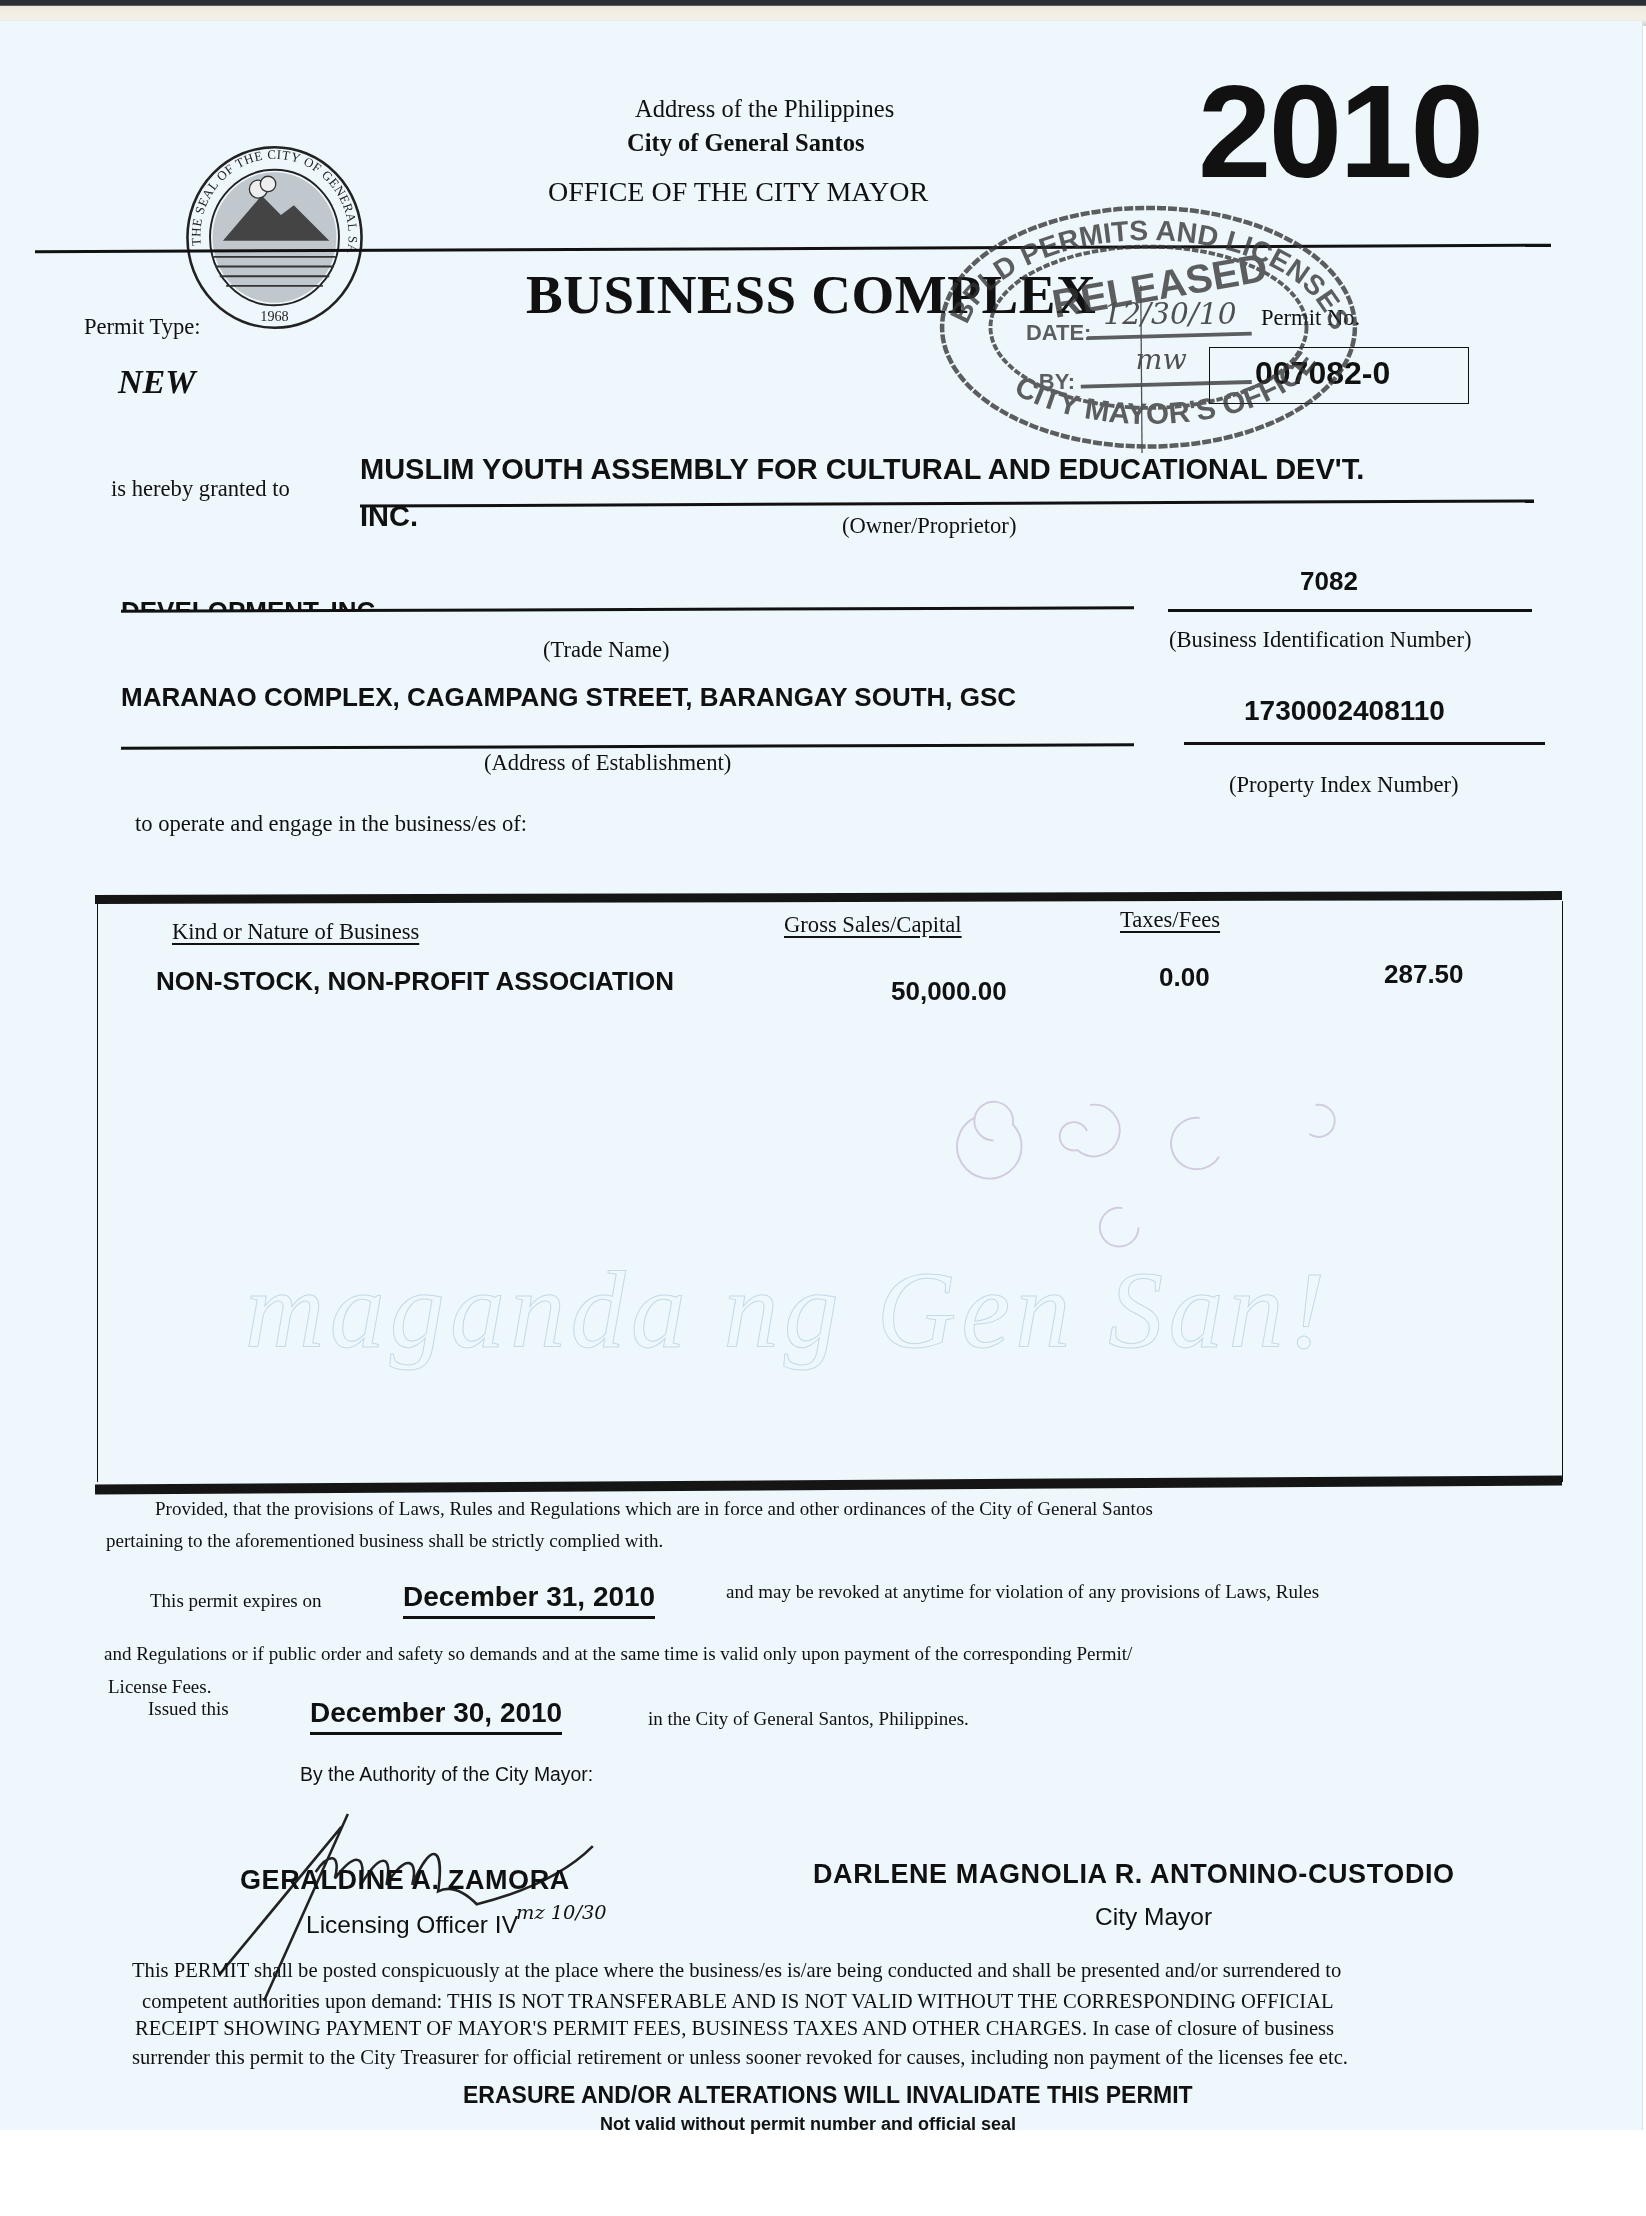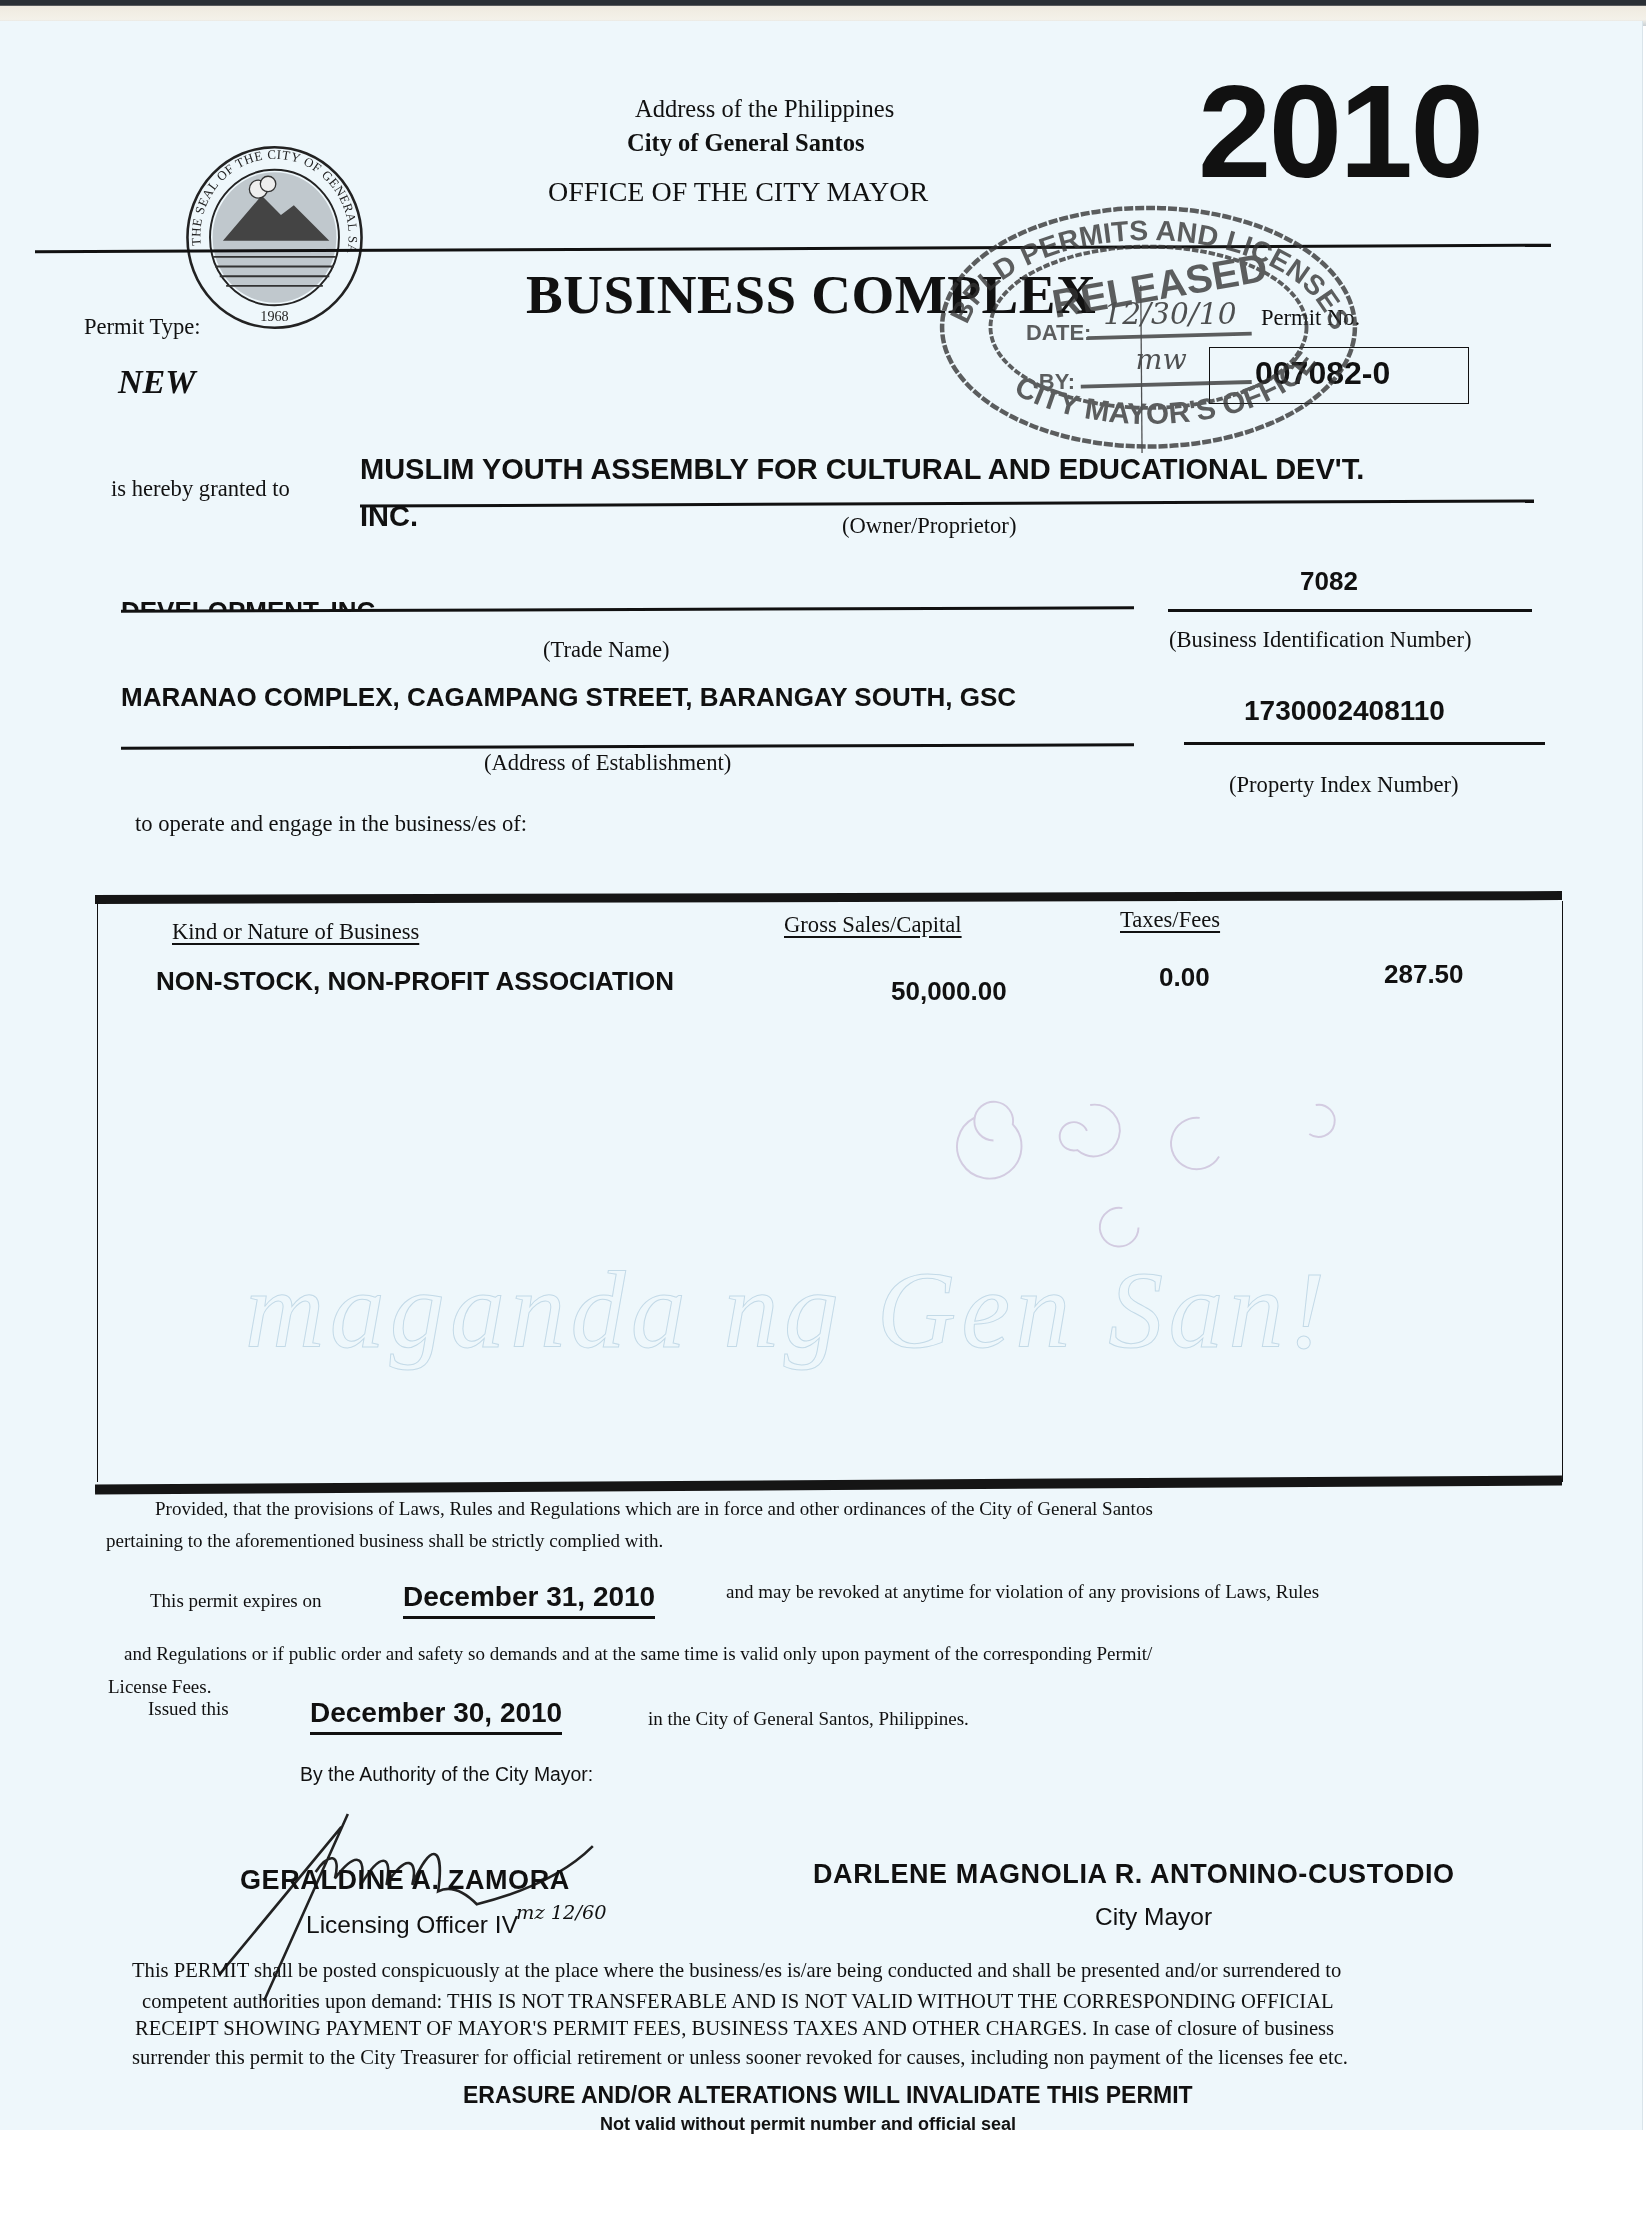--- a/index.html
+++ b/index.html
@@ -171,34 +171,34 @@
     </g>
   </svg>
 
   <div class="abs serif body-text" style="left:155px; top:1477px;">Provided, that the provisions of Laws, Rules and Regulations which are in force and other ordinances of the City of General Santos</div>
   <div class="abs serif body-text" style="left:106px; top:1509px;">pertaining to the aforementioned business shall be strictly complied with.</div>
 
   <div class="abs serif body-text" style="left:150px; top:1569px;">This permit expires on</div>
   <div class="abs date-val" style="left:403px; top:1560px;">December 31, 2010</div>
   <div class="abs serif body-text" style="left:726px; top:1560px;">and may be revoked at anytime for violation of any provisions of Laws, Rules</div>
 
-  <div class="abs serif body-text" style="left:124px; top:1622px;text-align:center;">and Regulations or if public order and safety so demands and at the same time is valid only upon payment of the corresponding Permit/</div>
+  <div class="abs serif body-text" style="left:104px; top:1622px;text-align:center;">and Regulations or if public order and safety so demands and at the same time is valid only upon payment of the corresponding Permit/</div>
   <div class="abs serif body-text" style="left:108px; top:1655px;">License Fees.</div>
 
   <div class="abs serif body-text" style="left:148px; top:1677px;">Issued this</div>
   <div class="abs date-val" style="left:310px; top:1676px;">December 30, 2010</div>
   <div class="abs serif body-text" style="left:648px; top:1687px;">in the City of General Santos, Philippines.</div>
 
   <div class="abs sans" style="left:300px; top:1742px; font-size:19.4px;">By the Authority of the City Mayor:</div>
   <svg class="abs" style="left:206px; top:1767px; width:490px; height:226px;" viewBox="0 0 760 350">
     <path d="M20 290 L210 60 M90 330 L220 40 M170 130 C190 100 210 100 200 140 C230 100 250 100 240 150 C270 100 290 100 280 150 C310 100 330 110 320 150 C350 80 370 90 360 160 C380 150 400 160 420 180 C500 160 560 130 600 90" fill="none" stroke="#222" stroke-width="4"></path>
   </svg>
   <div class="abs sig-name" style="left:240px; top:1844px;">GERALDINE A. ZAMORA</div>
   <div class="abs sig-role" style="left:306px; top:1890px;">Licensing Officer IV</div>
-  <div class="abs" style="left:516px; top:1880px; font-family:'DejaVu Serif', serif; font-style:italic; font-size:19.4px;">mz 12/60</div>
+  <div class="abs" style="left:516px; top:1880px; font-family:'DejaVu Serif', serif; font-style:italic; font-size:19.4px;">mz 10/30</div>
 
   <div class="abs sig-name" style="left:813px; top:1838px;">DARLENE MAGNOLIA R. ANTONINO-CUSTODIO</div>
   <div class="abs sig-role" style="left:1095px; top:1882px;">City Mayor</div>
 
   <div class="abs serif fine" style="left:132px; top:1938px;">This PERMIT shall be posted conspicuously at the place where the business/es is/are being conducted and shall be presented and/or surrendered to</div>
   <div class="abs serif fine" style="left:142px; top:1969px;">competent authorities upon demand: THIS IS NOT TRANSFERABLE AND IS NOT VALID WITHOUT THE CORRESPONDING OFFICIAL</div>
   <div class="abs serif fine" style="left:135px; top:1996px;">RECEIPT SHOWING PAYMENT OF MAYOR'S PERMIT FEES, BUSINESS TAXES AND OTHER  CHARGES. In case of closure of business</div>
   <div class="abs serif fine" style="left:132px; top:2025px;">surrender this permit to the City Treasurer for official retirement or unless sooner revoked for causes, including non payment of the licenses fee etc.</div>
 
   <div class="abs warn" style="left:463px; top:2061px;">ERASURE AND/OR ALTERATIONS WILL INVALIDATE THIS PERMIT</div>

